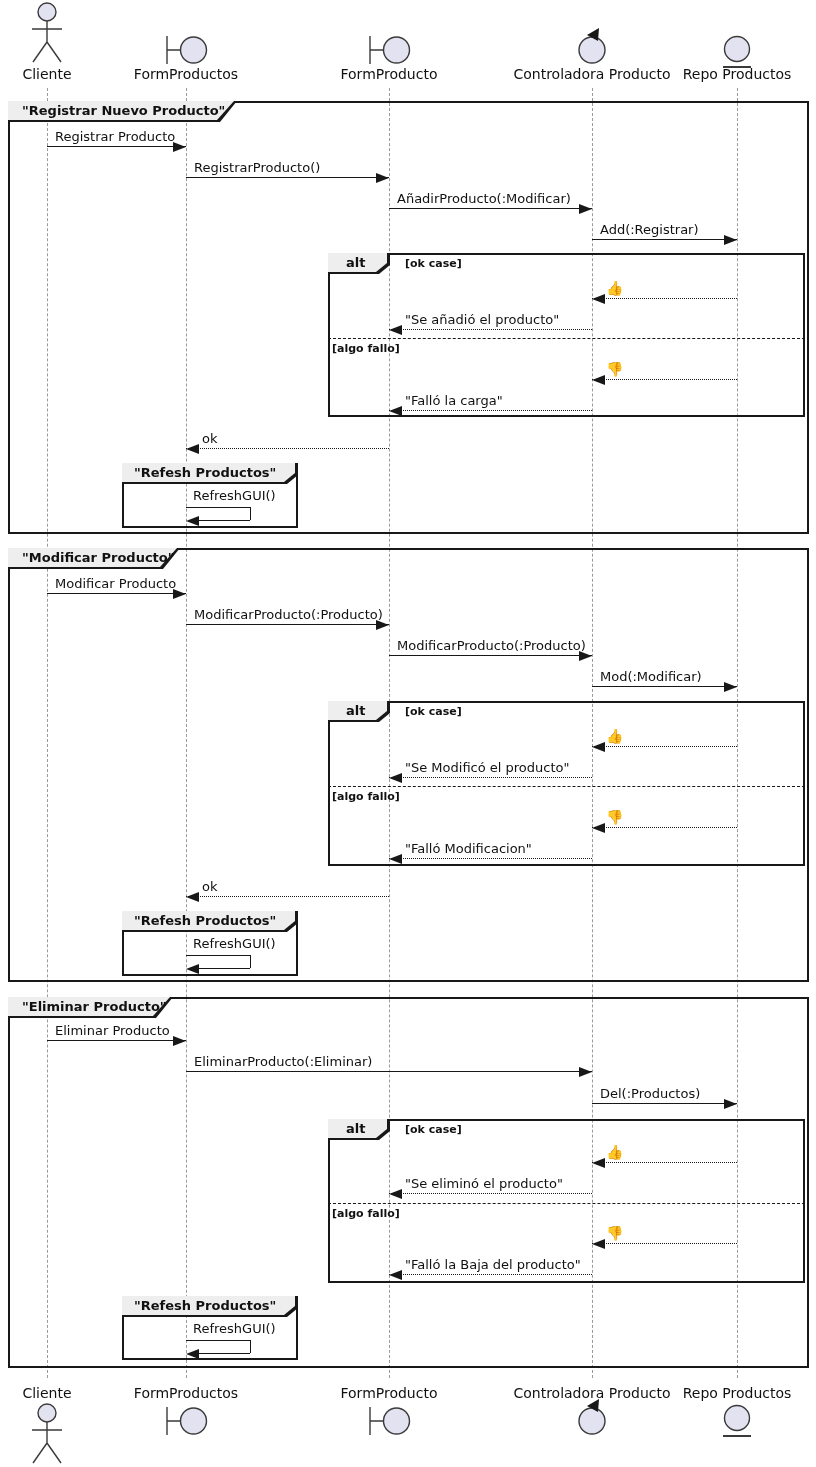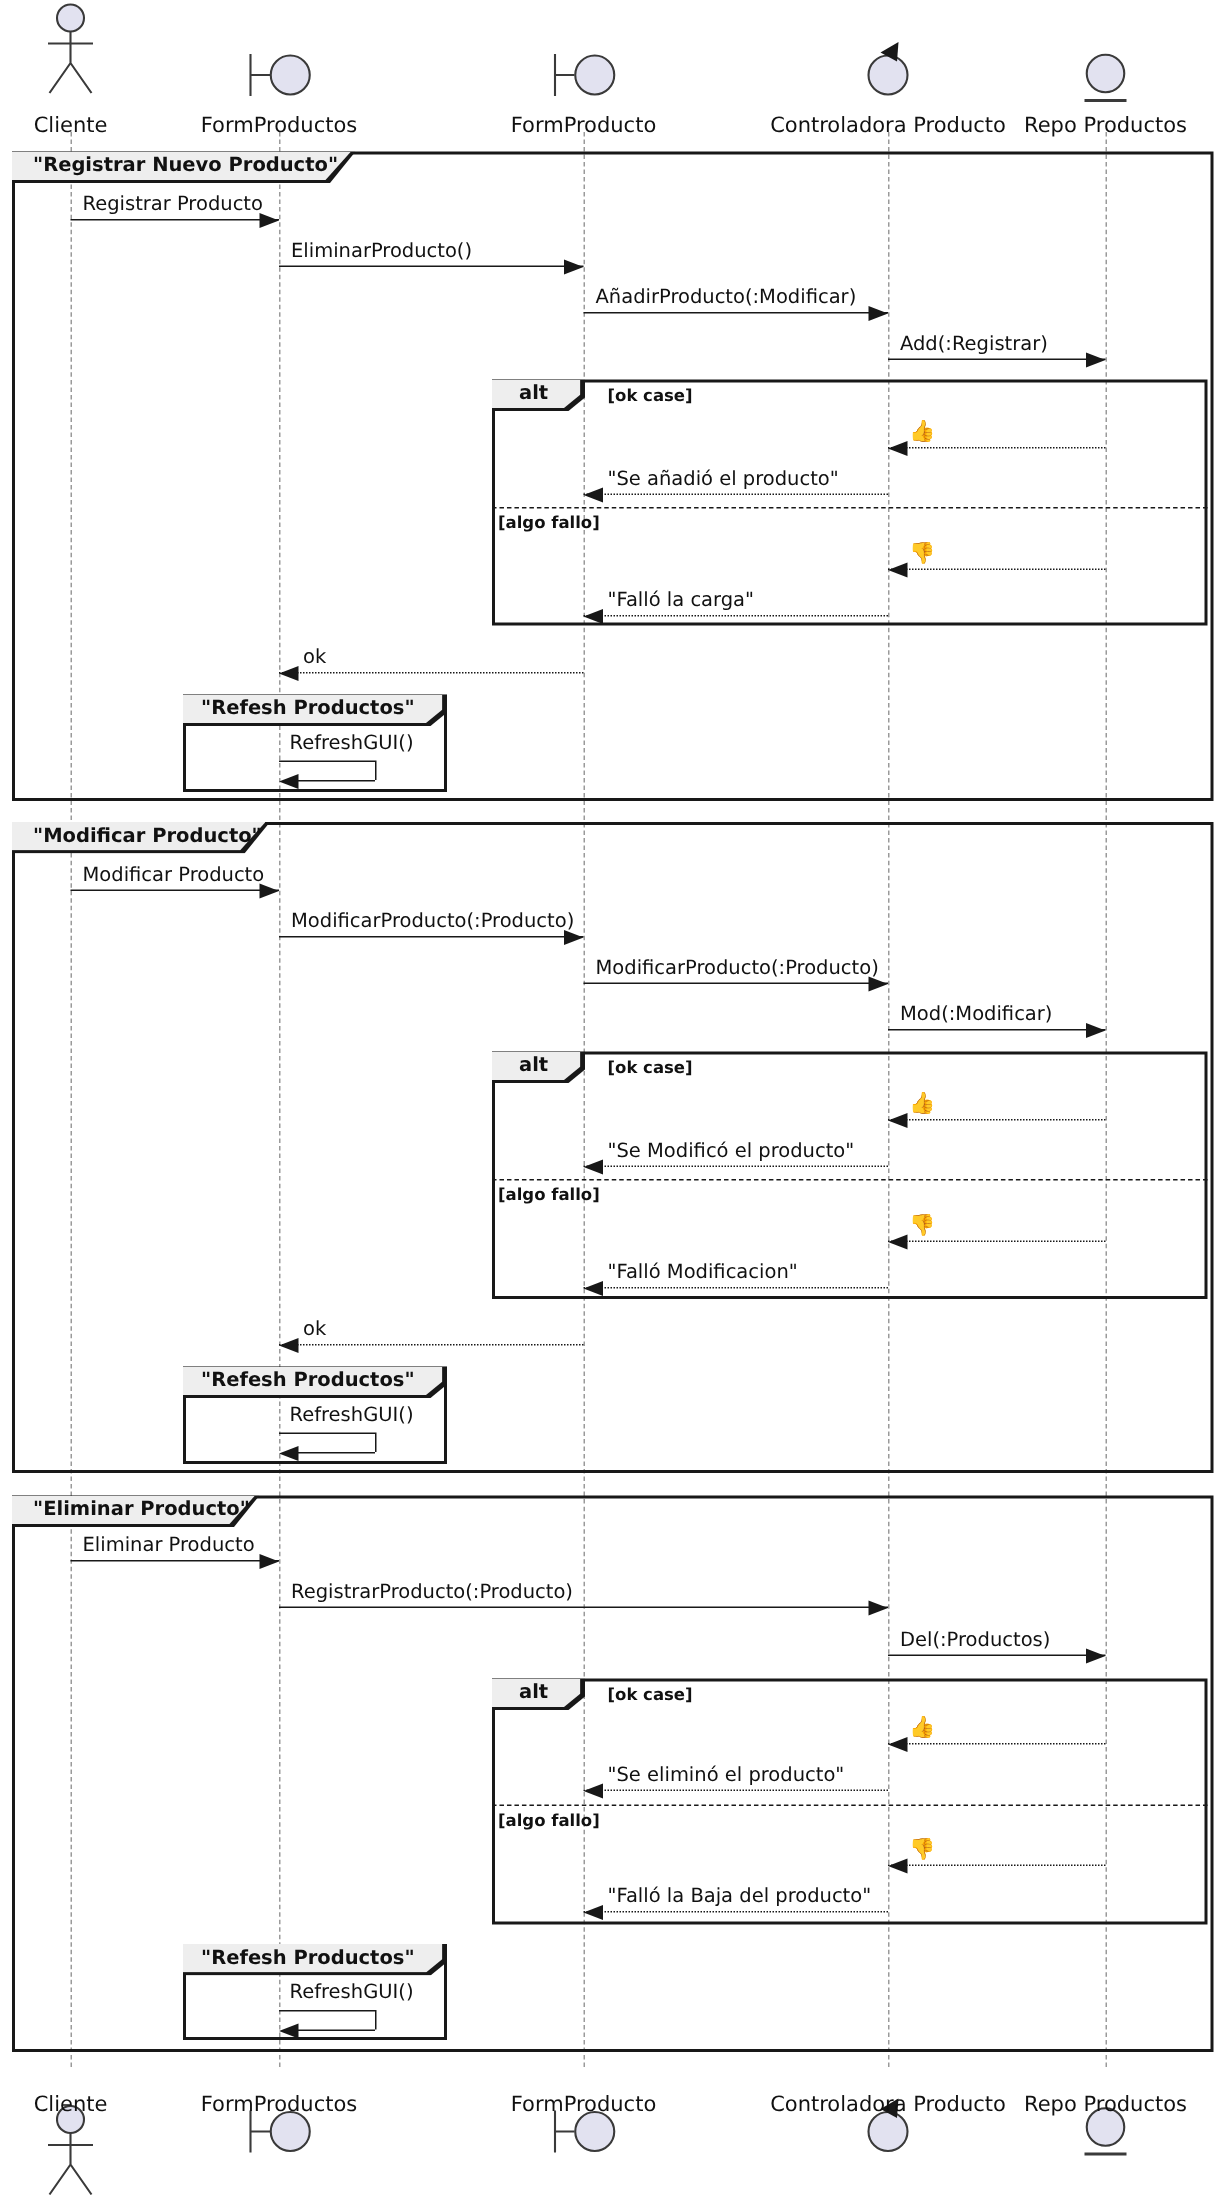--- a/index.html
+++ b/index.html
@@ -16,21 +16,21 @@
   .msg-line{position:absolute;height:0;}
   .msg-line.solid{border-top:1.5px solid #181818;}
   .msg-line.dotted{border-top:1.5px dotted #181818;}
   .ah{position:absolute;width:0;height:0;border-top:5px solid transparent;border-bottom:5px solid transparent;}
   .ah-r{border-left:13px solid #181818;}
   .ah-l{border-right:13px solid #181818;}
   .msg-label{position:absolute;font-size:13px;line-height:15px;white-space:nowrap;}
   .emoji-label{position:absolute;font-size:14px;line-height:15px;white-space:nowrap;}
   .guard{position:absolute;font-size:11px;font-weight:bold;white-space:nowrap;}
   .divider{position:absolute;height:0;border-top:1px dashed #181818;}
-  .p-label{position:absolute;font-size:14px;white-space:nowrap;transform:translateX(-50%);margin-top:10px;}
+  .p-label{position:absolute;font-size:14px;white-space:nowrap;transform:translateX(-50%);}
   .icon{position:absolute;}
   .sline{position:absolute;background:transparent;}
 </style>
 </head>
 <body>
 
 <div id="canvas">
     <div class="lifeline" style="left: 47px; top: 88px; height: 1290px; border-left-color: rgb(154, 154, 154);"></div>
     <div class="lifeline" style="left: 186px; top: 88px; height: 1290px; border-left-color: rgb(154, 154, 154);"></div>
     <div class="lifeline" style="left: 389px; top: 88px; height: 1290px; border-left-color: rgb(154, 154, 154);"></div>
@@ -79,21 +79,21 @@
       </div>
     </div>
     <div class="guard" style="left: 405px; top: 1123px; color: rgb(17, 17, 17);">[ok case]</div>
     <div class="divider" style="left: 328px; top: 1203px; width: 477px;"></div>
     <div class="guard" style="left: 332px; top: 1207px; color: rgb(17, 17, 17);">[algo fallo]</div>
     <div class="msg-line solid" style="left: 47px; top: 146px; width: 139px;"></div>
     <div class="ah ah-r" style="left: 173px; top: 142px;"></div>
     <div class="msg-label" style="top: 129px; color: rgb(17, 17, 17); left: 55px;">Registrar Producto</div>
     <div class="msg-line solid" style="left: 186px; top: 177px; width: 203px;"></div>
     <div class="ah ah-r" style="left: 376px; top: 173px;"></div>
-    <div class="msg-label" style="top: 160px; color: rgb(17, 17, 17); left: 194px;">EliminarProducto()</div>
+    <div class="msg-label" style="top: 160px; color: rgb(17, 17, 17); left: 194px;">RegistrarProducto()</div>
     <div class="msg-line solid" style="left: 389px; top: 208px; width: 203px;"></div>
     <div class="ah ah-r" style="left: 579px; top: 204px;"></div>
     <div class="msg-label" style="top: 191px; color: rgb(17, 17, 17); left: 397px;">AñadirProducto(:Modificar)</div>
     <div class="msg-line solid" style="left: 592px; top: 239px; width: 145px;"></div>
     <div class="ah ah-r" style="left: 724px; top: 235px;"></div>
     <div class="msg-label" style="top: 222px; color: rgb(17, 17, 17); left: 600px;">Add(:Registrar)</div>
     <div class="msg-line dotted" style="left: 592px; top: 298px; width: 145px;"></div>
     <div class="ah ah-l" style="left: 592px; top: 294px;"></div>
     <div class="emoji-label" style="top: 281px; color: rgb(17, 17, 17); left: 606px;">👍</div>
     <div class="msg-line dotted" style="left: 389px; top: 329px; width: 203px;"></div>
@@ -133,21 +133,21 @@
     <div class="ah ah-l" style="left: 389px; top: 854px;"></div>
     <div class="msg-label" style="top: 841px; color: rgb(17, 17, 17); left: 405px;">"Falló Modificacion"</div>
     <div class="msg-line dotted" style="left: 186px; top: 896px; width: 203px;"></div>
     <div class="ah ah-l" style="left: 186px; top: 892px;"></div>
     <div class="msg-label" style="top: 879px; color: rgb(17, 17, 17); left: 202px;">ok</div>
     <div class="msg-line solid" style="left: 47px; top: 1040px; width: 139px;"></div>
     <div class="ah ah-r" style="left: 173px; top: 1036px;"></div>
     <div class="msg-label" style="top: 1023px; color: rgb(17, 17, 17); left: 55px;">Eliminar Producto</div>
     <div class="msg-line solid" style="left: 186px; top: 1071px; width: 406px;"></div>
     <div class="ah ah-r" style="left: 579px; top: 1067px;"></div>
-    <div class="msg-label" style="top: 1054px; color: rgb(17, 17, 17); left: 194px;">RegistrarProducto(:Producto)</div>
+    <div class="msg-label" style="top: 1054px; color: rgb(17, 17, 17); left: 194px;">EliminarProducto(:Eliminar)</div>
     <div class="msg-line solid" style="left: 592px; top: 1103px; width: 145px;"></div>
     <div class="ah ah-r" style="left: 724px; top: 1099px;"></div>
     <div class="msg-label" style="top: 1086px; color: rgb(17, 17, 17); left: 600px;">Del(:Productos)</div>
     <div class="msg-line dotted" style="left: 592px; top: 1162px; width: 145px;"></div>
     <div class="ah ah-l" style="left: 592px; top: 1158px;"></div>
     <div class="emoji-label" style="top: 1145px; color: rgb(17, 17, 17); left: 606px;">👍</div>
     <div class="msg-line dotted" style="left: 389px; top: 1193px; width: 203px;"></div>
     <div class="ah ah-l" style="left: 389px; top: 1189px;"></div>
     <div class="msg-label" style="top: 1176px; color: rgb(17, 17, 17); left: 405px;">"Se eliminó el producto"</div>
     <div class="msg-line dotted" style="left: 592px; top: 1243px; width: 145px;"></div>

